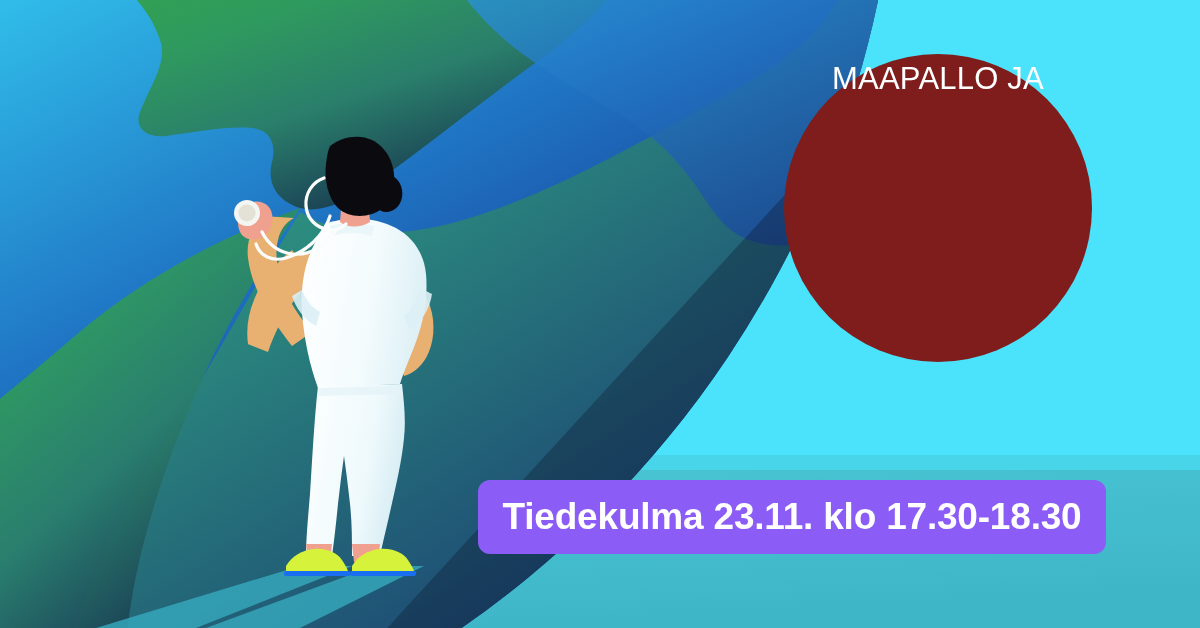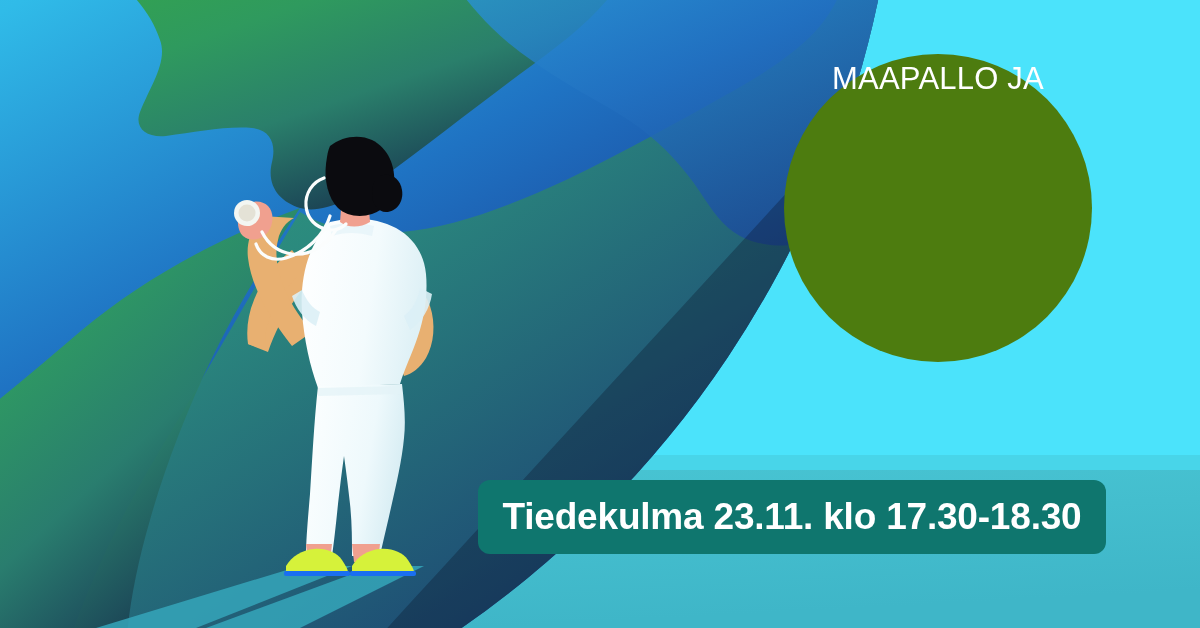--- a/index.html
+++ b/index.html
@@ -24,21 +24,21 @@
   }
 
   
   .badge-circle {
     position: absolute;
     left: 784px;
     top: 54px;
     width: 308px;
     height: 308px;
     border-radius: 50%;
-    background: #4d7c0f;
+    background: #7f1d1d;
     display: flex;
     flex-direction: column;
     align-items: center;
     justify-content: flex-start;
     box-sizing: border-box;
     padding: 0 14px;
   }
   .badge-line {
     color: #ffffff;
     font-size: 31px;
@@ -50,21 +50,21 @@
   }
 
   
   .banner {
     position: absolute;
     left: 478px;
     top: 480px;
     width: 628px;
     height: 74px;
     border-radius: 12px;
-    background: #0f766e;
+    background: #8b5cf6;
     display: flex;
     align-items: center;
     justify-content: center;
     box-sizing: border-box;
   }
   .banner-text {
     color: #ffffff;
     font-size: 37px;
     font-weight: 700;
     letter-spacing: -0.2px;

